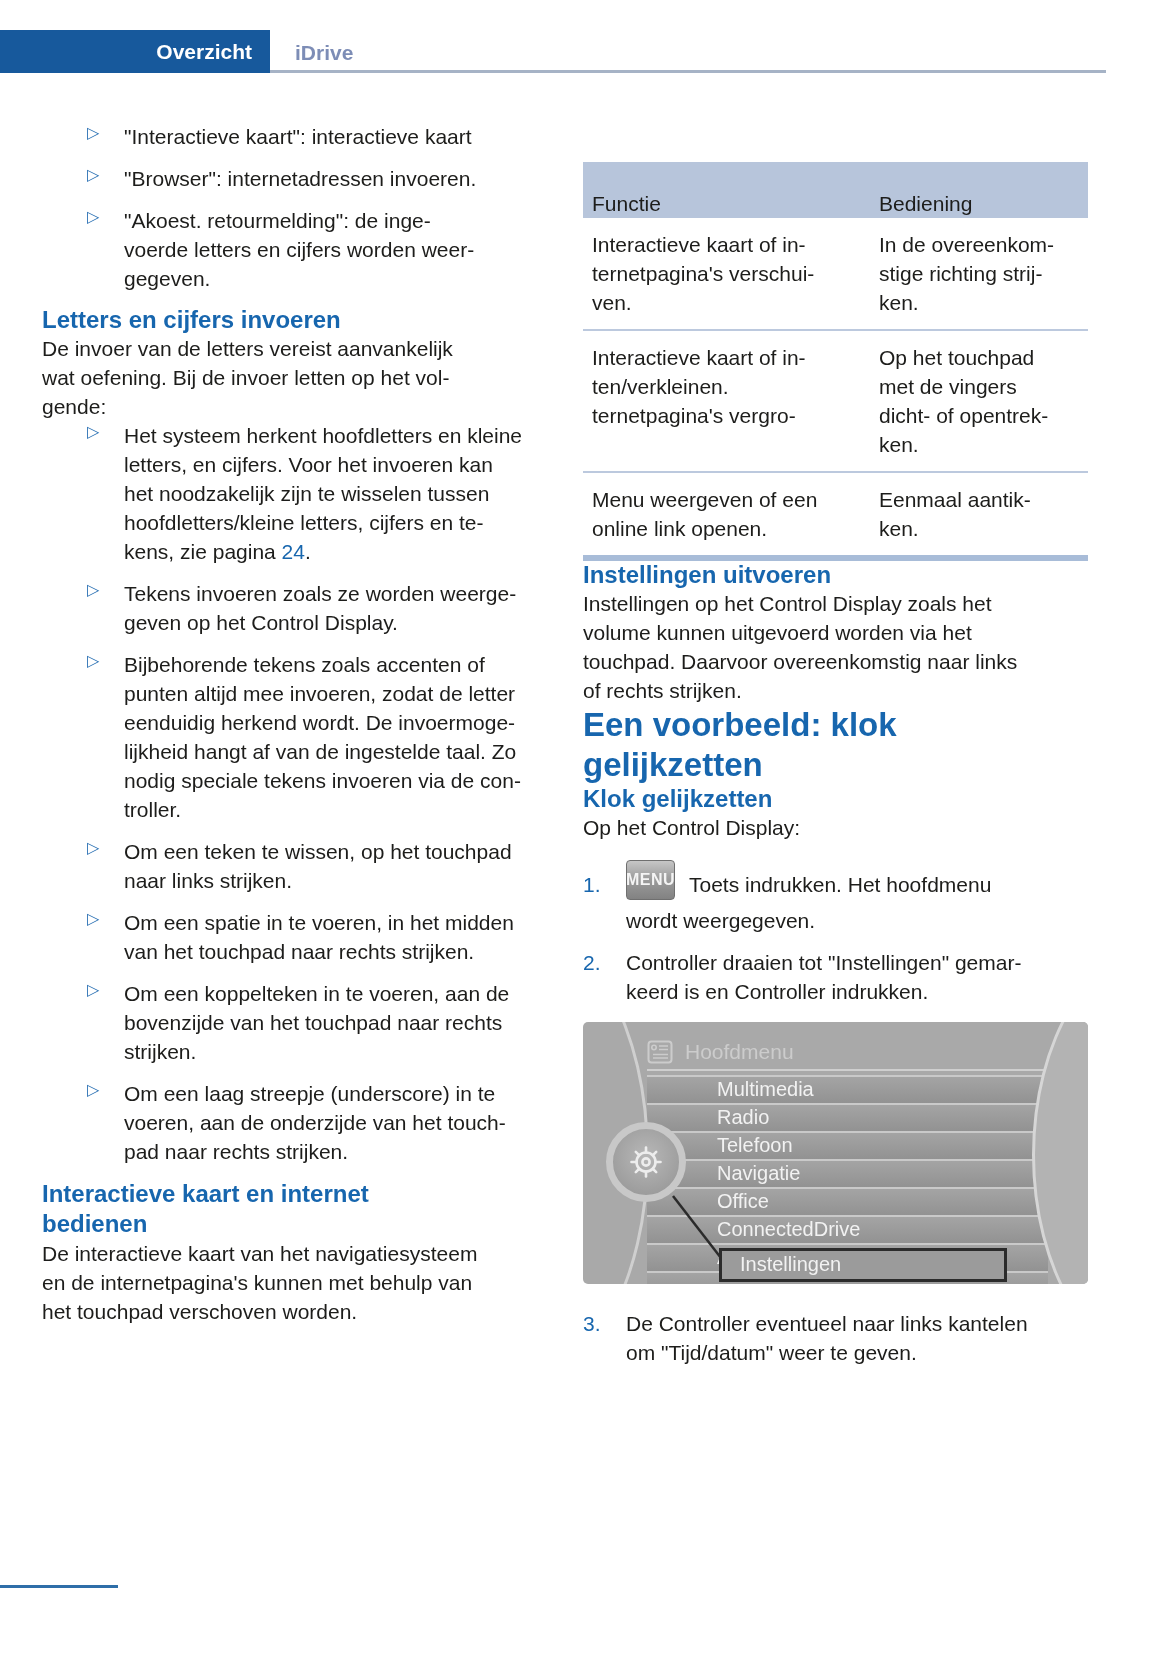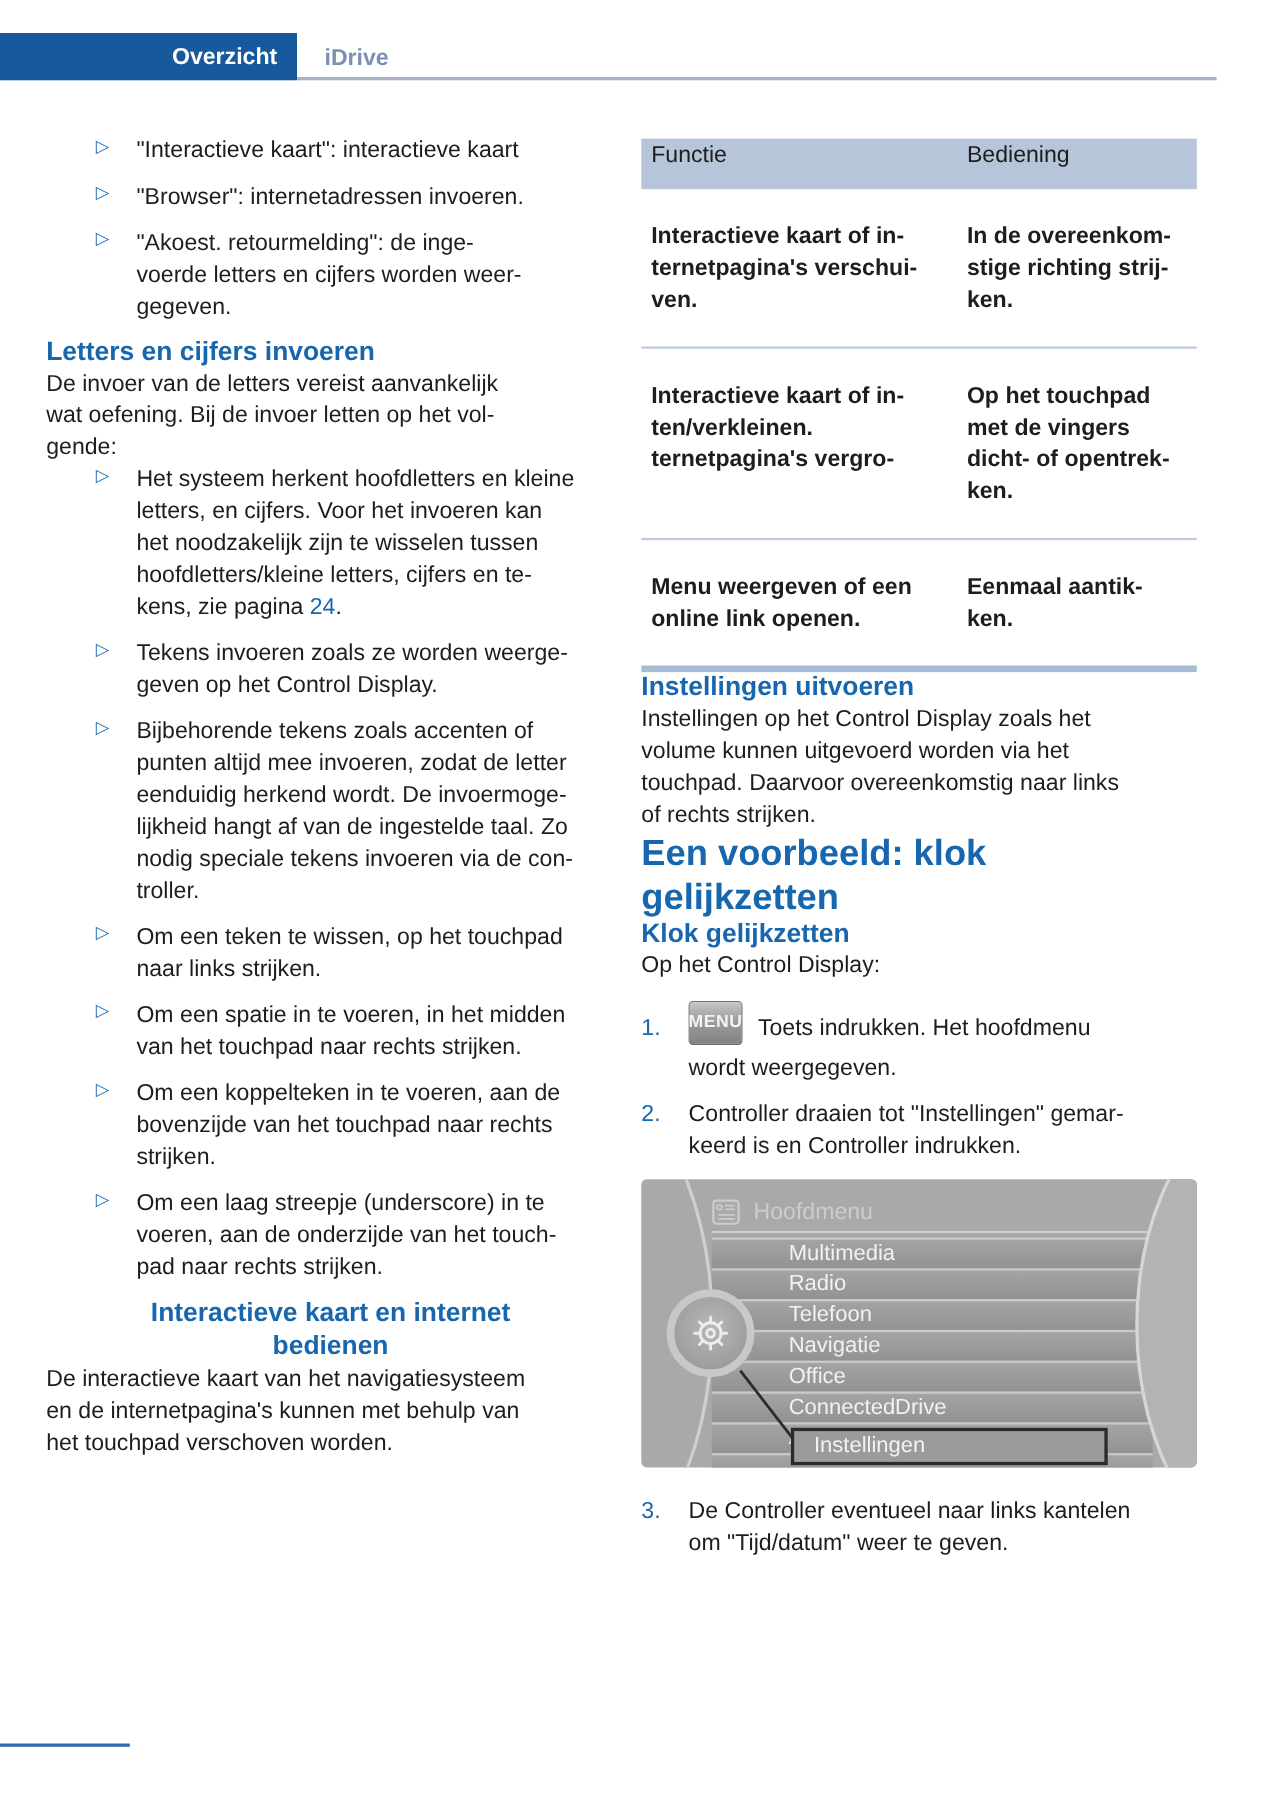--- a/index.html
+++ b/index.html
@@ -23,22 +23,22 @@
   h3.sub{margin:0;color:#1766ae;font-size:24px;font-weight:bold;line-height:28px;}
   h3.sub .ln{font-size:24px;line-height:30px;font-weight:bold;}
 
   ul.tri{list-style:none;margin:0;padding:0;}
   ul.tri li{position:relative;padding-left:82px;margin:0 0 13px 0;}
   ul.tri li .marker{position:absolute;left:45px;top:1px;color:#2b71b4;font-size:16px;}
   .link{color:#1766ae;}
 
   
   .ftable{width:505px;}
-  .t-head{display:flex;height:46px;align-items:flex-start;background:#b7c5db;}
-  .t-row{display:flex;padding:28px 0;font-weight:bold;}
+  .t-head{display:flex;height:56px;align-items:flex-end;background:#b7c5db;margin-top:36px;}
+  .t-row{display:flex;padding:12px 0;}
   .t-row + .t-row{border-top:2px solid #bcc9de;}
   .t-c1{width:296px;box-sizing:border-box;padding-left:9px;}
   .t-c2{flex:1;}
   .t-bottom{height:6px;background:#a8bcd8;}
 
   
   .step{position:relative;padding-left:43px;margin:0;}
   .step .num{position:absolute;left:0;top:0;color:#1766ae;font-size:21px;line-height:29px;}
   .step1-line1{display:flex;align-items:center;height:44px;}
   .menu-key{display:inline-flex;align-items:center;justify-content:center;width:47px;height:38px;
@@ -68,21 +68,21 @@
            line-height:27px;padding-left:18px;}
   .pointer-svg{position:absolute;left:0;top:0;z-index:3;}
 
   
   .foot-rule{position:absolute;left:0;top:1585px;width:118px;height:3px;background:#2e6ea8;}
   .foot-page{position:absolute;left:84px;top:1672px;font-size:23px;color:#1d1d1b;font-style:italic;}
 
   
   .mt-h3-letters{margin-top:30px;margin-bottom:12px;}
   .mt-ul2{margin-top:15px;}
-  .mt-h3-map{margin-top:40px;margin-bottom:4px;text-align:center;}
+  .mt-h3-map{margin-top:40px;margin-bottom:4px;}
   .mt-h3-settings{margin-top:34px;margin-bottom:8px;}
   .mt-h2-example{margin-top:62px;}
   .mt-h3-clock{margin-top:28px;margin-bottom:11px;}
   .mt-steps{margin-top:20px;}
   .mt-step2{margin-top:13px;}
   .mt-step3{margin-top:25px;}
 </style>
 </head>
 <body>
 

